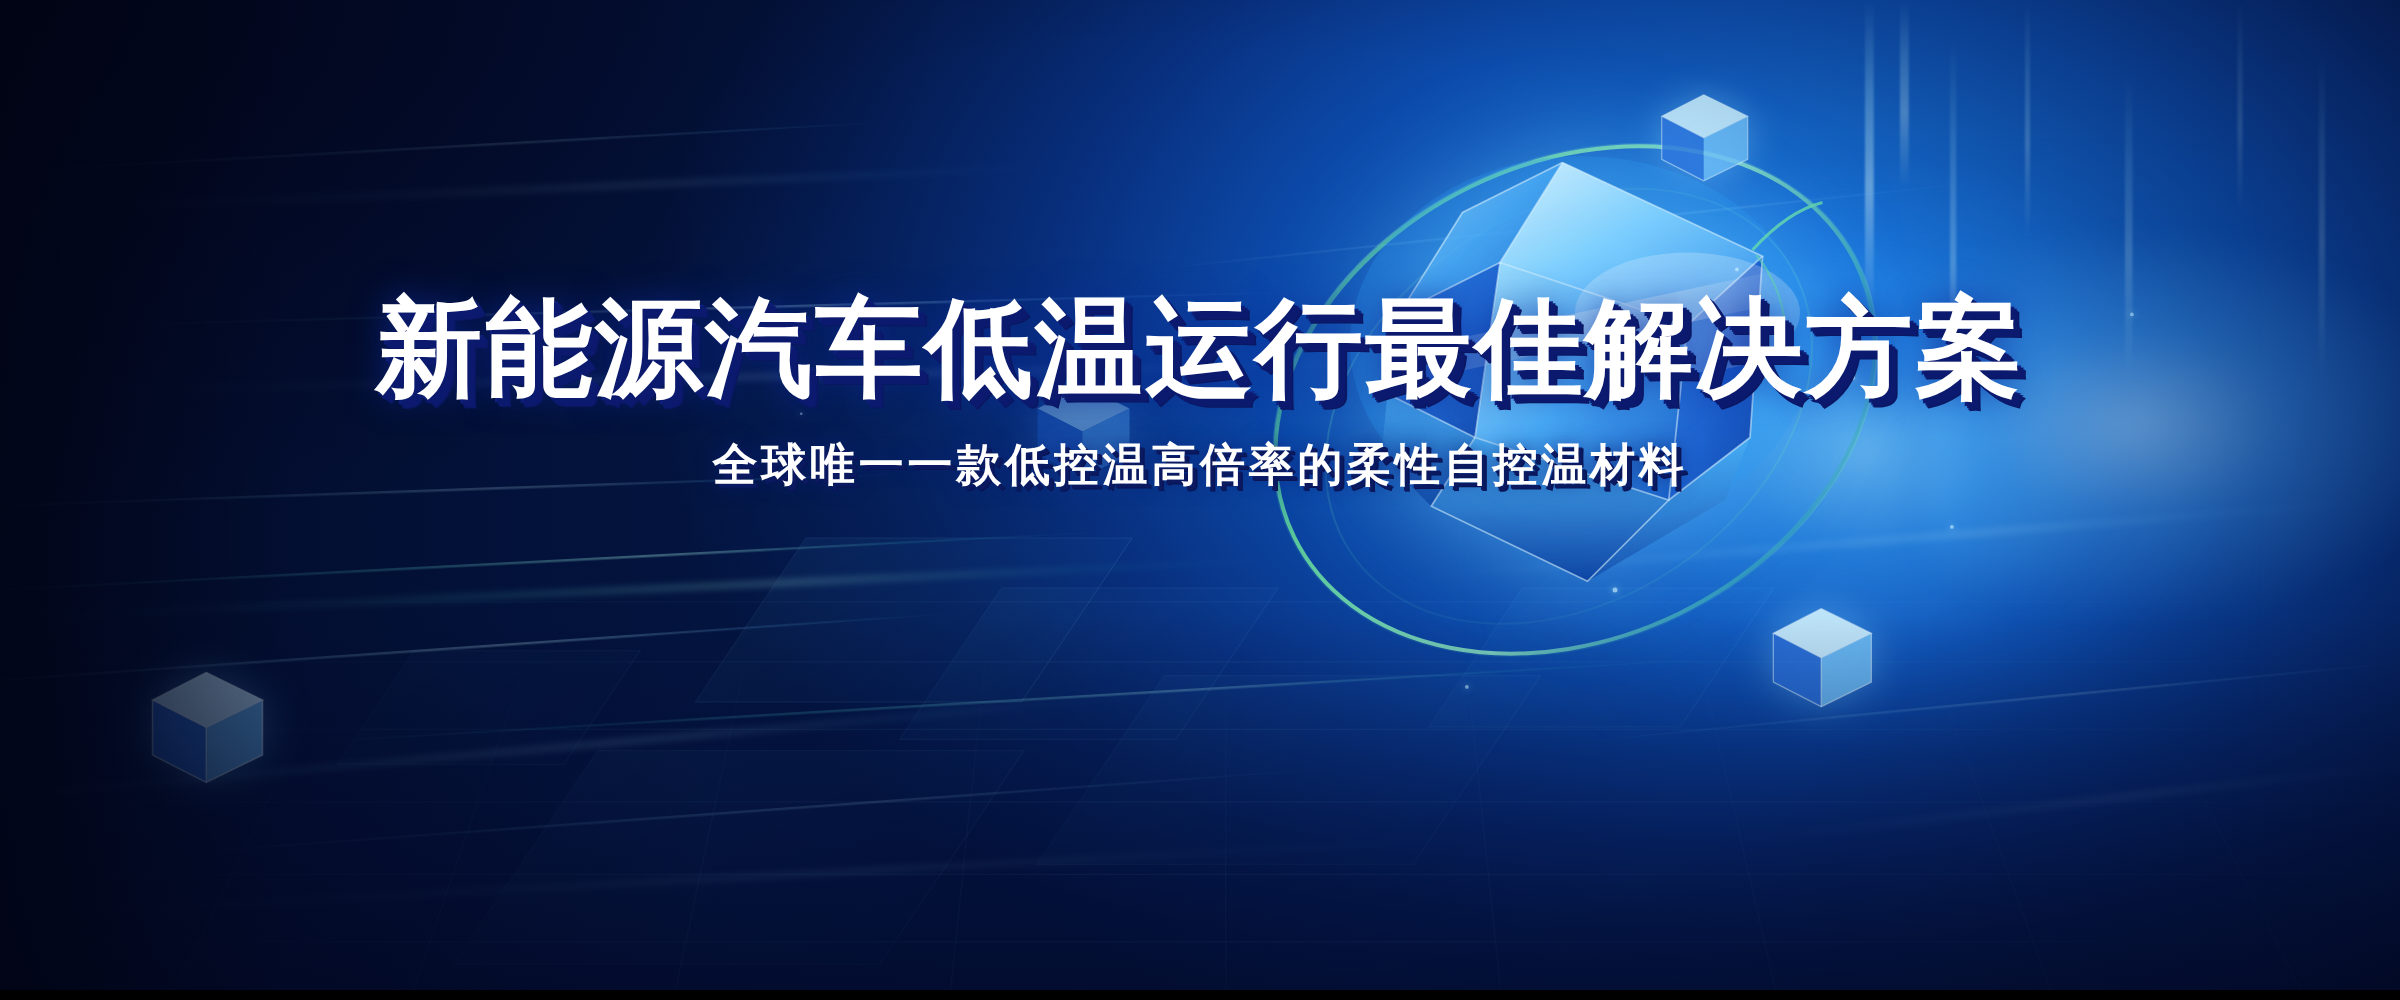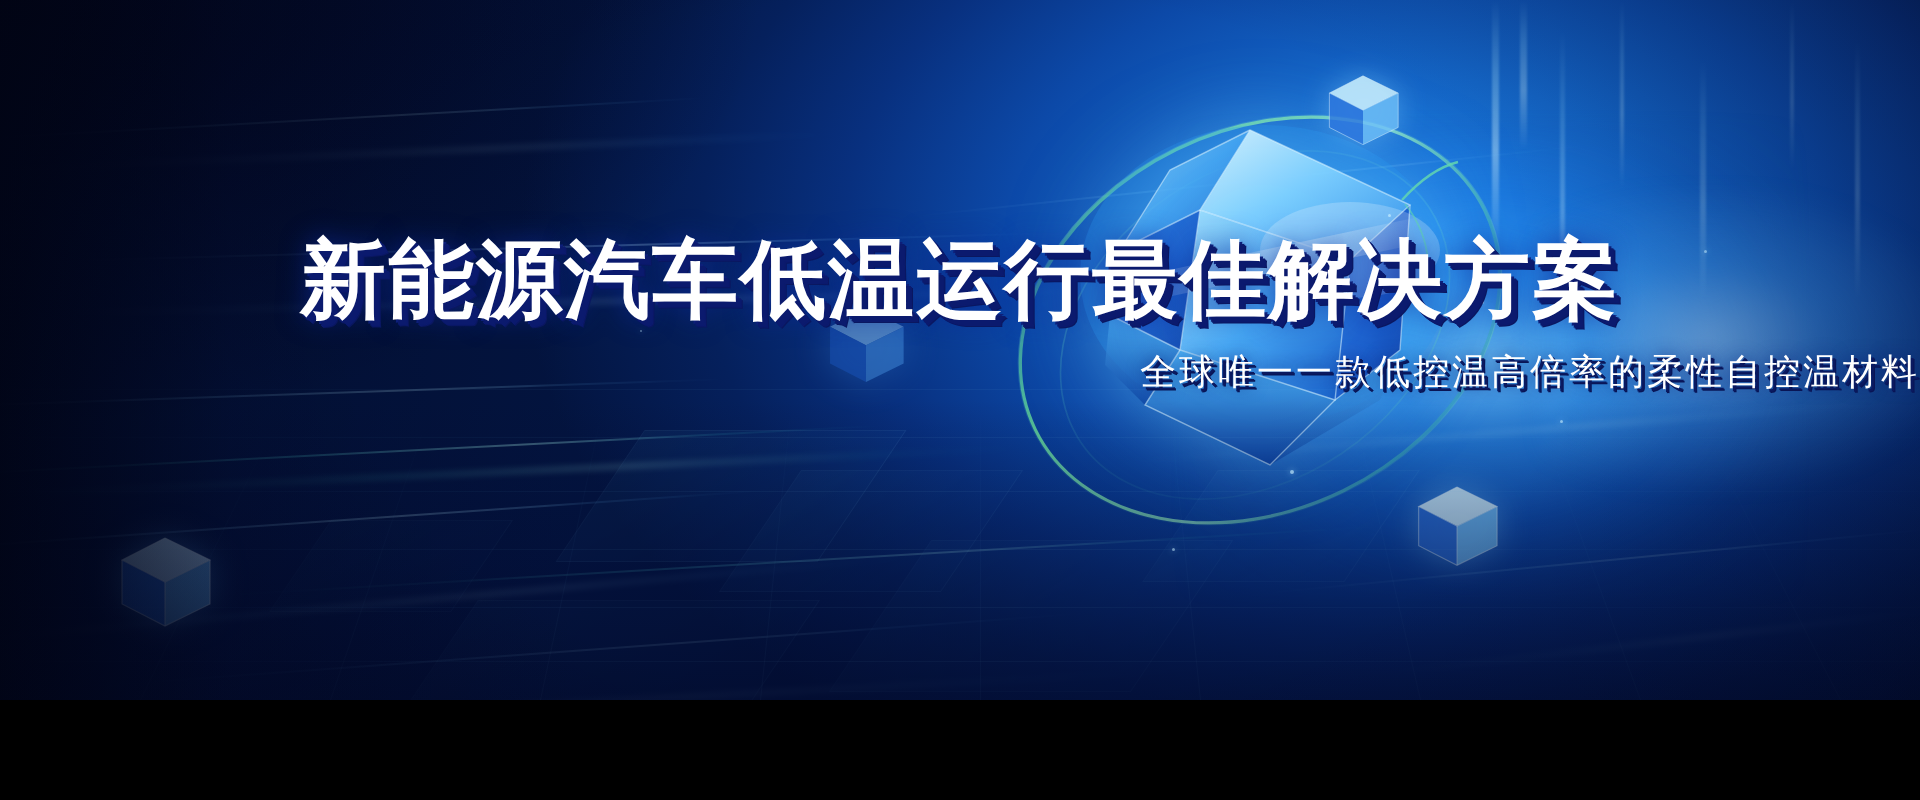--- a/index.html
+++ b/index.html
@@ -7,21 +7,21 @@
     padding: 0;
     background: #000;
   }
   body {
     font-family: "Liberation Sans", "DejaVu Sans", sans-serif;
   }
 
   #banner {
     position: relative;
     width: 1920px;
-    height: 700px;
+    height: 792px;
     overflow: hidden;
     background: #020a2e;
   }
 
   
   .bg-base {
     position: absolute;
     inset: 0;
     background:
       radial-gradient(ellipse 900px 620px at 74% 34%, #1f86e8 0%, #1466c8 26%, #0c49a8 46%, #08307f 64%, #05205c 80%, #03143f 100%),
@@ -150,29 +150,28 @@
     text-shadow:
        5px 5px 0 #0b1a6e,
        6px 6px 0 #0b1a6e,
        7px 7px 0 #0a1760,
        3px 3px 0 #0d1f7a,
        0 0 26px rgba(10,40,150,0.85);
   }
   .subhead {
     margin-top: 26px;
     font-size: 36px;
-    font-weight: 400;
+    font-weight: 700;
     letter-spacing: 3px;
     color: #ffffff;
     white-space: nowrap;
     text-shadow:
        3px 3px 0 #0a1960,
        4px 4px 0 #091555,
        0 0 16px rgba(8,30,120,0.9);
-    text-align: right;
   }
 </style>
 </head>
 <body>
 
 <div id="banner">
 
   <div class="bg-base"></div>
   <div class="glow-core"></div>
   <div class="glow-core2"></div>

